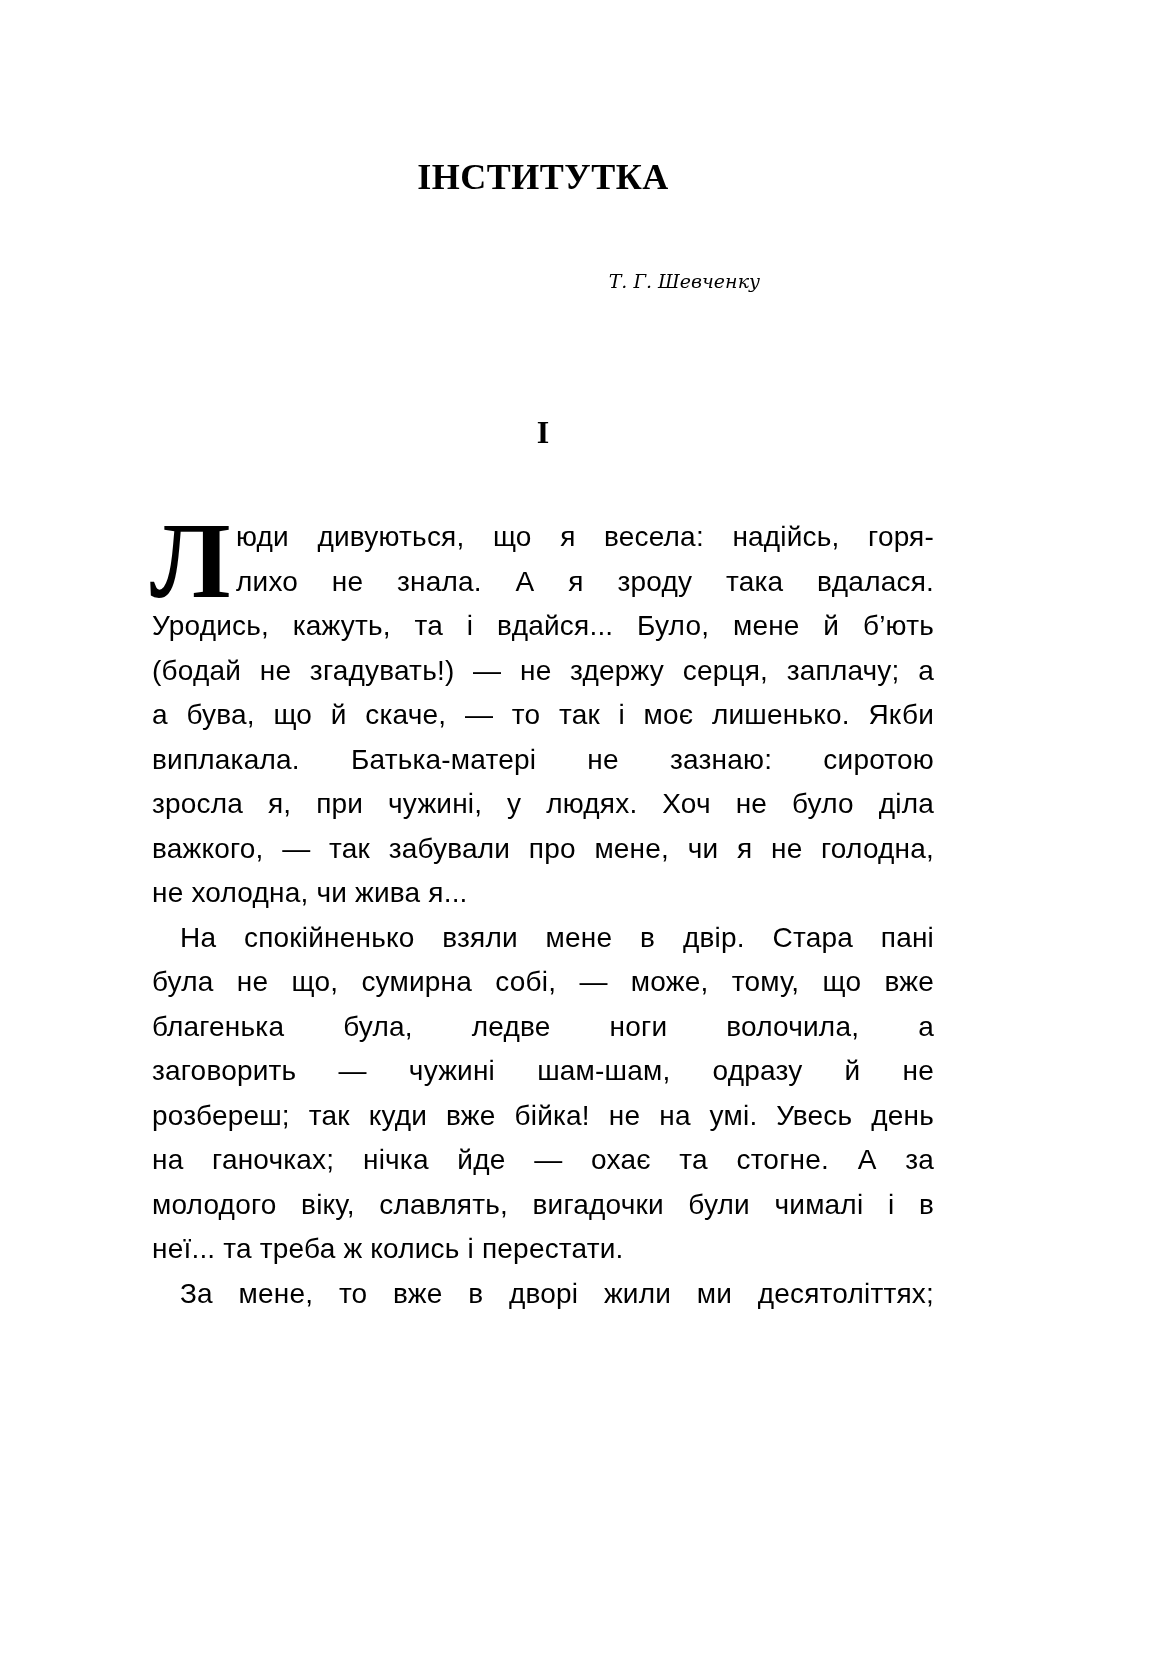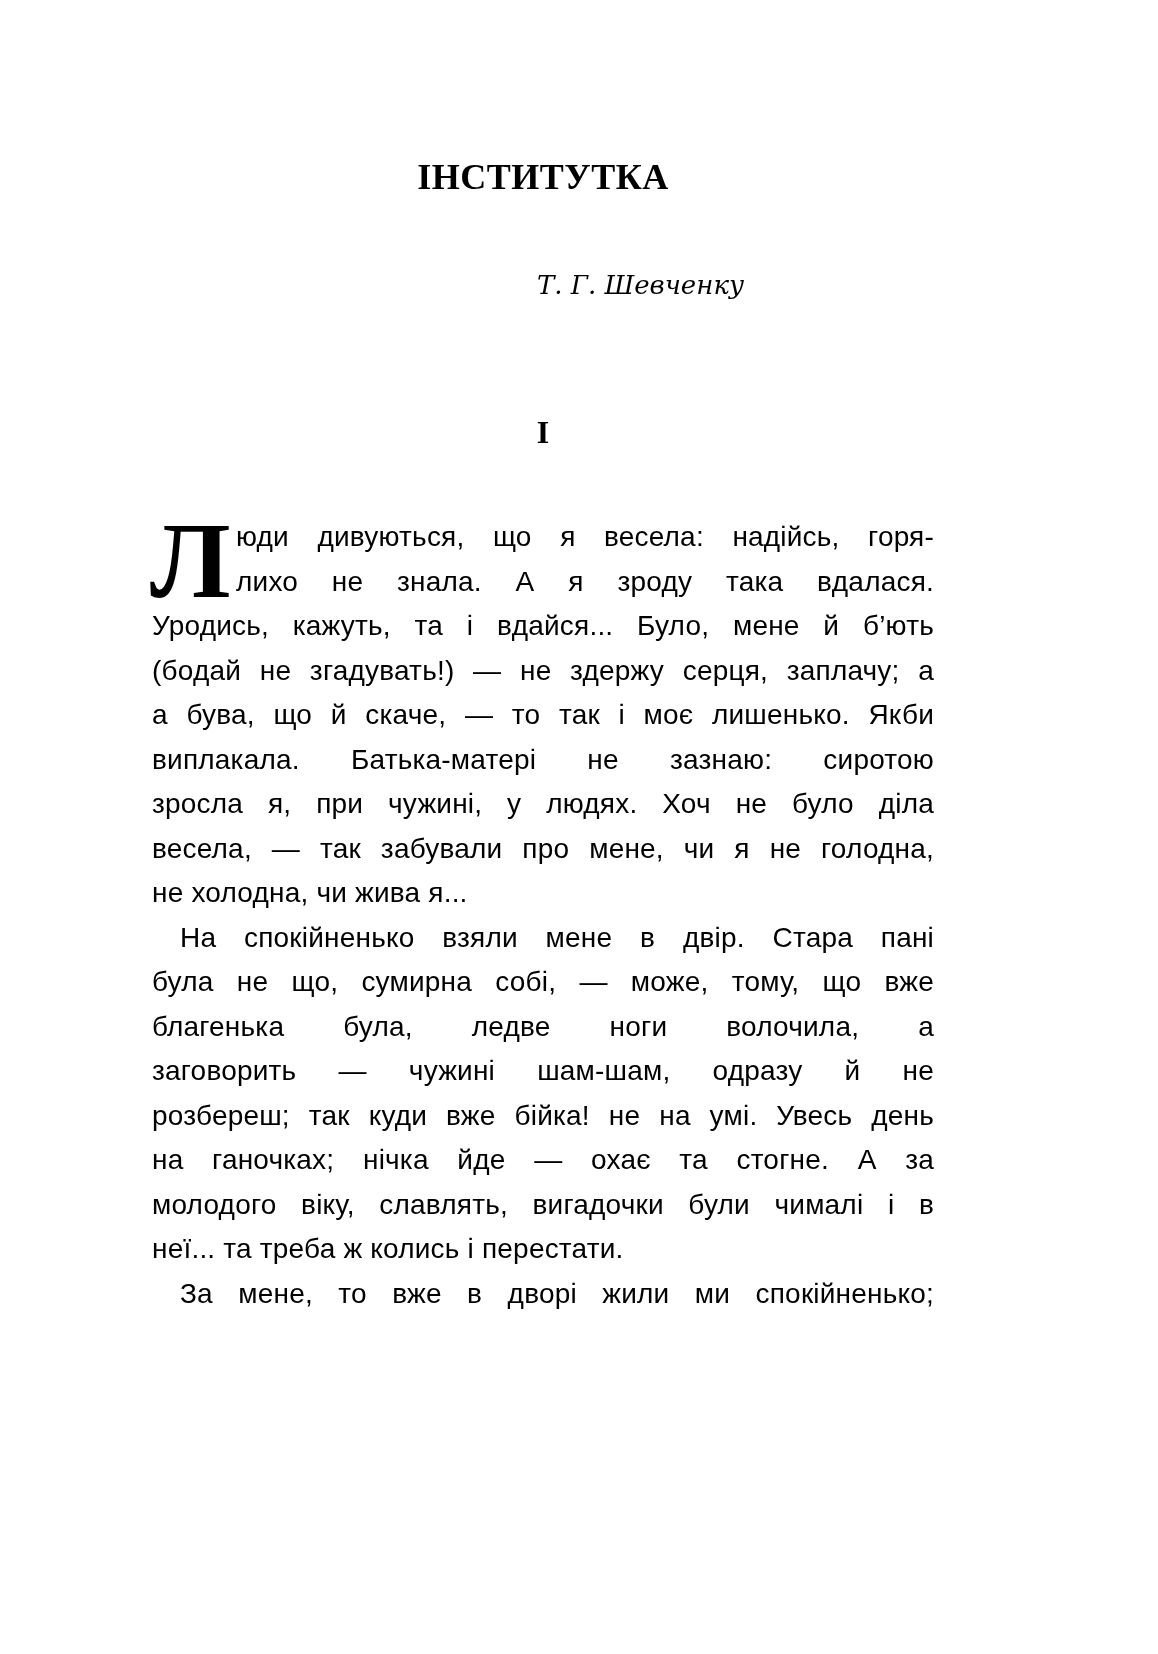--- a/index.html
+++ b/index.html
@@ -29,23 +29,23 @@
       width: 1086px;
       text-align: center;
       font-weight: bold;
       font-size: 36px;
       letter-spacing: 0.5px;
       font-family: "Liberation Serif", "DejaVu Serif", serif;
     }
     .dedication {
       position: absolute;
       top: 246px;
-      right: 232px;
+      right: 216px;
       font-style: italic;
-      font-size: 26px;
+      font-size: 19px;
       font-family: "DejaVu Serif", "Liberation Serif", serif;
       font-weight: normal;
     }
     .chapter {
       position: absolute;
       top: 390px;
       left: 0;
       width: 1086px;
       text-align: center;
       font-weight: bold;
@@ -108,33 +108,33 @@
 
     <div class="para first-para">
       <span class="dropcap">Л</span>
       <span class="line dropcap-line">юди дивуються, що я весела: надійсь, горя-</span>
       <span class="line dropcap-line">лихо не знала. А я зроду така вдалася.</span>
       <span class="line">Уродись, кажуть, та і вдайся... Було, мене й б’ють</span>
       <span class="line">(бодай не згадувать!) — не здержу серця, заплачу; а</span>
       <span class="line">а бува, що й скаче, — то так і моє лишенько. Якби</span>
       <span class="line">виплакала. Батька-матері не зазнаю: сиротою</span>
       <span class="line">зросла я, при чужині, у людях. Хоч не було діла</span>
-      <span class="line">весела, — так забували про мене, чи я не голодна,</span>
+      <span class="line">важкого, — так забували про мене, чи я не голодна,</span>
       <span class="line last">не холодна, чи жива я...</span>
     </div>
 
     <div class="para">
       <span class="line" style="padding-left:28px">На спокійненько взяли мене в двір. Стара пані</span>
       <span class="line">була не що, сумирна собі, — може, тому, що вже</span>
       <span class="line">благенька була, ледве ноги волочила, а</span>
       <span class="line">заговорить — чужині шам-шам, одразу й не</span>
       <span class="line">розбереш; так куди вже бійка! не на умі. Увесь день</span>
       <span class="line">на ганочках; нічка йде — охає та стогне. А за</span>
       <span class="line">молодого віку, славлять, вигадочки були чималі і в</span>
       <span class="line last">неї... та треба ж колись і перестати.</span>
     </div>
 
     <div class="para">
-      <span class="line" style="padding-left:28px">За мене, то вже в дворі жили ми спокійненько;</span>
+      <span class="line" style="padding-left:28px">За мене, то вже в дворі жили ми десятоліттях;</span>
     </div>
 
   </div>
 </div>
 
 </body></html>

